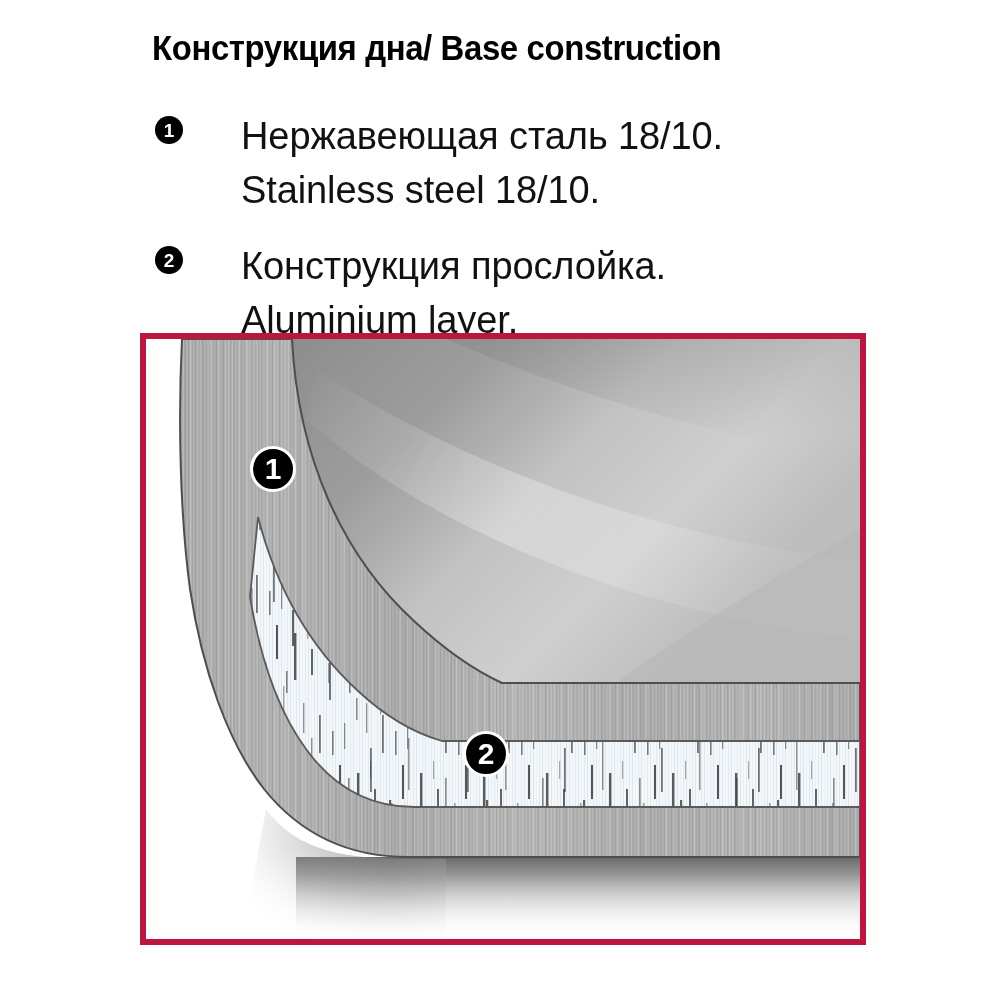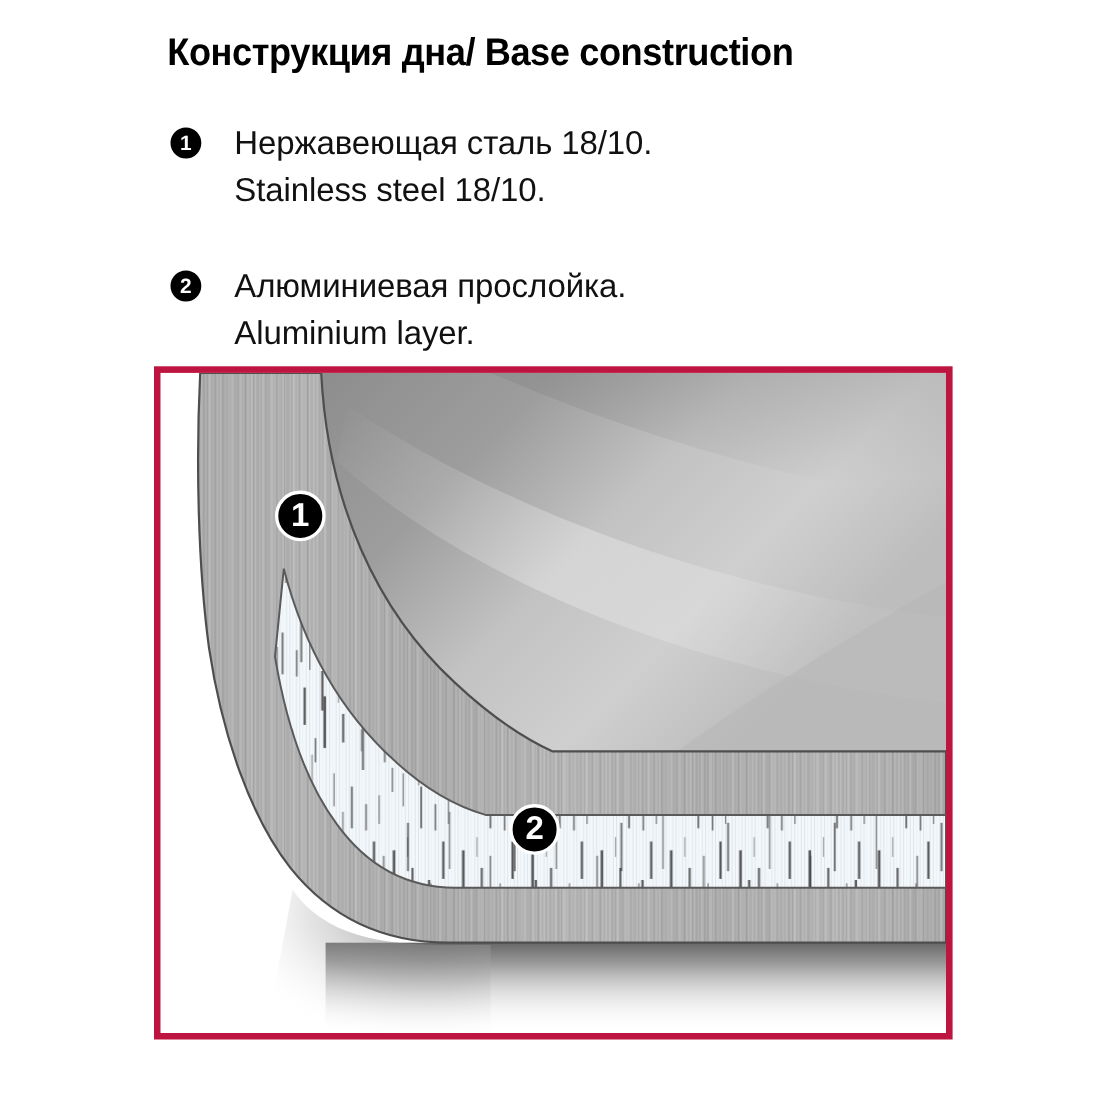--- a/index.html
+++ b/index.html
@@ -29,22 +29,22 @@
     position:absolute;left:0;top:6px;
     width:28px;height:28px;border-radius:50%;
     background:#000;color:#fff;
     font-size:19px;font-weight:bold;
     display:flex;align-items:center;justify-content:center;
     line-height:1;
     font-family:"Liberation Sans",sans-serif;
   }
   .legend-lines{margin-left:58px;}
   .legend-line{
-    font-size:30px;color:#111;line-height:1.42;
-    white-space:nowrap;letter-spacing:-0.1px;
+    font-size:38px;color:#111;line-height:1.42;
+    white-space:nowrap;letter-spacing:-0.1px;margin-left:28px;
   }
 
   
   #figure{
     position:absolute;left:140px;top:333px;
     width:726px;height:612px;
     box-sizing:border-box;
     border:6px solid #bd1540;
     background:#ffffff;
     overflow:hidden;
@@ -78,21 +78,21 @@
     <div class="badge">1</div>
     <div class="legend-lines">
       <div class="legend-line">Нержавеющая сталь 18/10.</div>
       <div class="legend-line">Stainless steel 18/10.</div>
     </div>
   </div>
 
   <div class="legend-item" id="legend-2">
     <div class="badge">2</div>
     <div class="legend-lines">
-      <div class="legend-line">Алюминиевая прослойка.</div>
+      <div class="legend-line">Конструкция прослойка.</div>
       <div class="legend-line">Aluminium layer.</div>
     </div>
   </div>
 
   <div id="figure">
     <div id="figure-inner">
 
       <svg viewBox="0 0 714 600" preserveAspectRatio="none">
         <defs>
 

